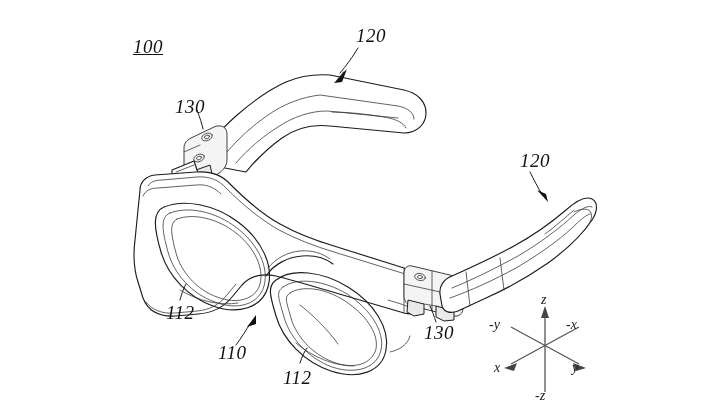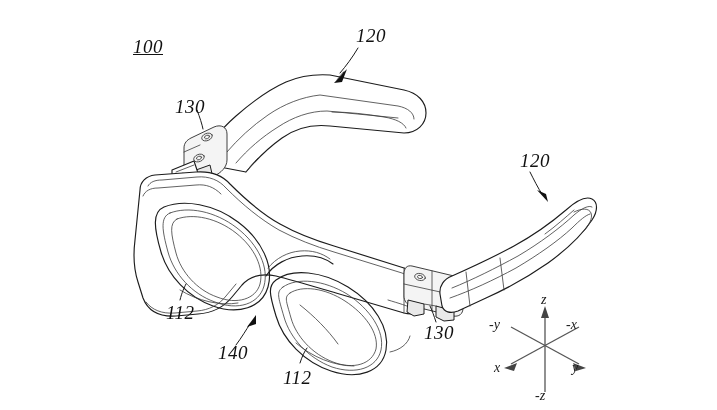--- a/index.html
+++ b/index.html
@@ -397,21 +397,21 @@
   <div class="ref-label" style="left:175px; top:96px;">130</div>
 
   <div class="ref-label" style="left:356px; top:25px;">120</div>
 
   <div class="ref-label" style="left:520px; top:150px;">120</div>
 
   <div class="ref-label" style="left:424px; top:322px;">130</div>
 
   <div class="ref-label" style="left:166px; top:302px;">112</div>
 
-  <div class="ref-label" style="left:218px; top:342px;">140</div>
+  <div class="ref-label" style="left:218px; top:342px;">110</div>
 
   <div class="ref-label" style="left:283px; top:367px;">112</div>
 
   <div class="axis-label" style="left:541px; top:292px;">z</div>
 
   <div class="axis-label" style="left:535px; top:388px;">-z</div>
 
   <div class="axis-label" style="left:489px; top:317px;">-y</div>
 
   <div class="axis-label" style="left:566px; top:317px;">-x</div>

